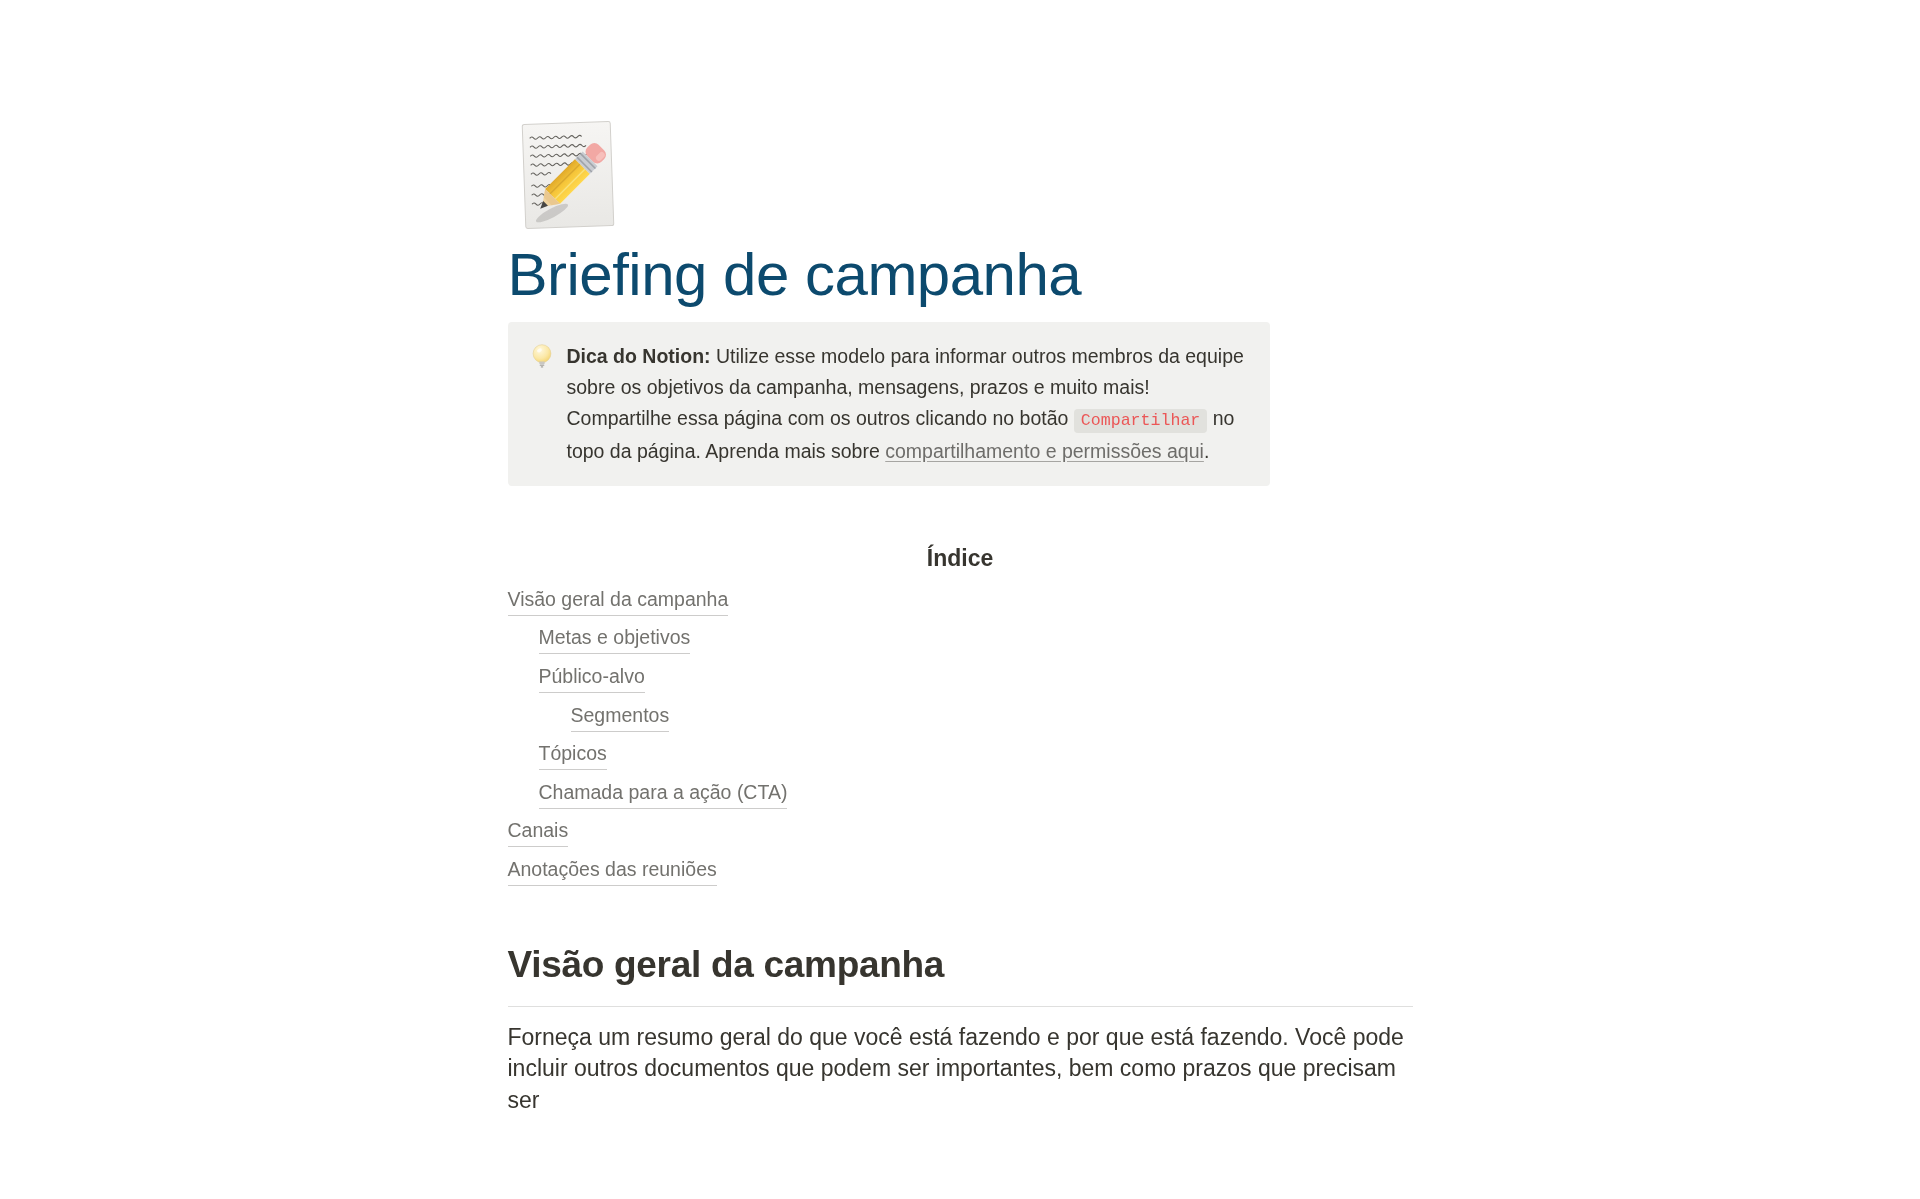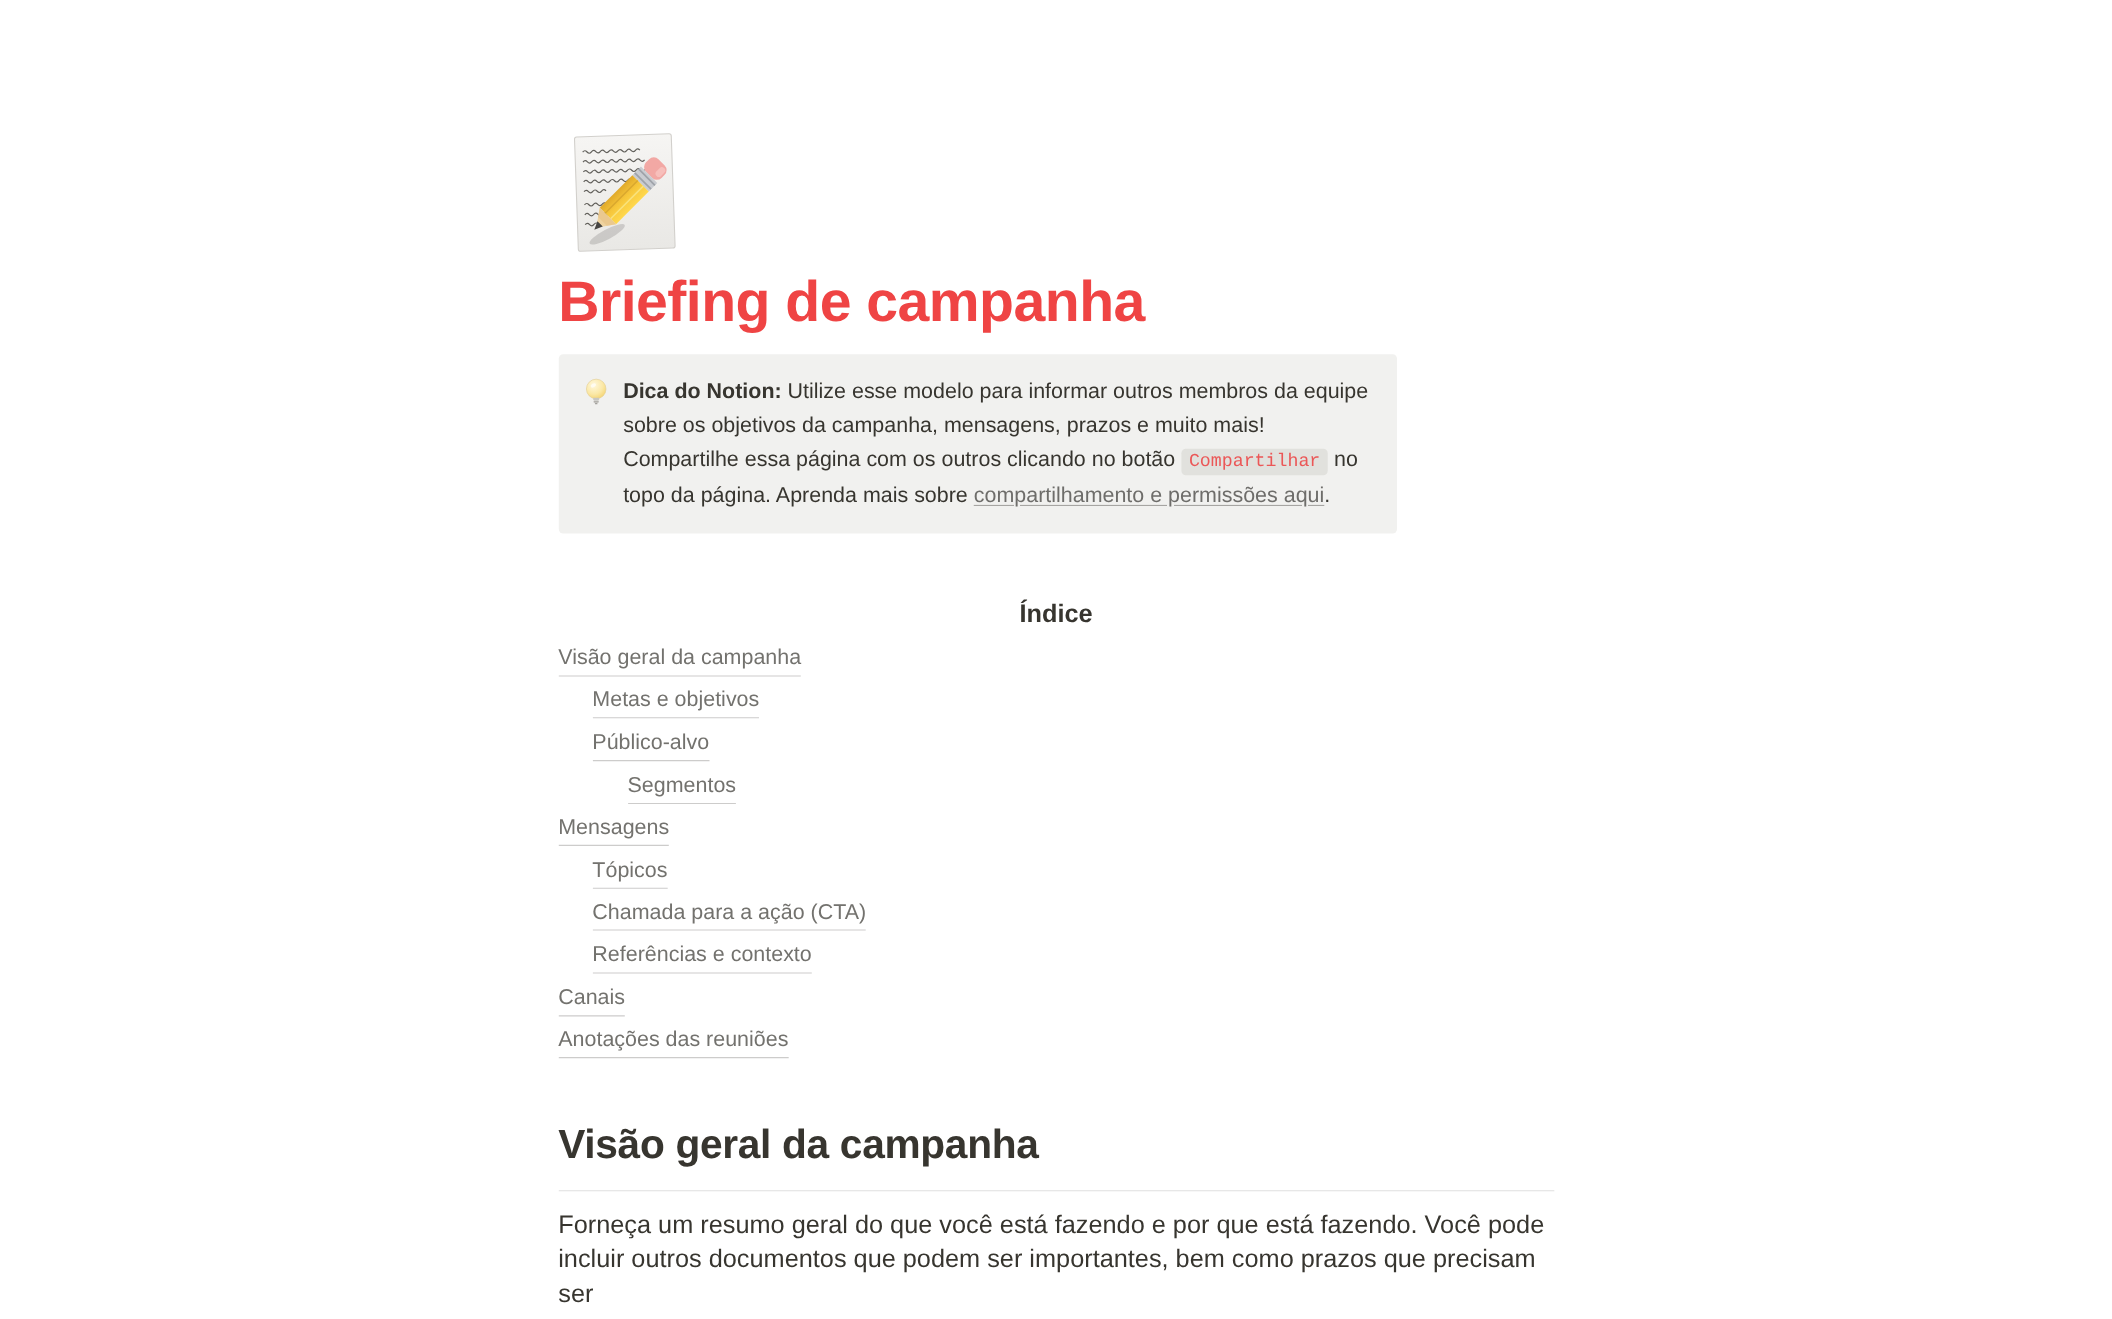--- a/index.html
+++ b/index.html
@@ -13,21 +13,21 @@
 
   
   .page-icon{
     margin:119px 0 0 10px;width:100px;height:112px;cursor:pointer;
   }
   .page-icon svg{display:block;}
 
   
   .page-title{
     margin:14px 0 0 0;
-    font-size:52px;line-height:60px;font-weight:700;color:#ef4444;
+    font-size:60px;line-height:60px;font-weight:400;color:#0c4a6e;
     letter-spacing:-0.5px;
   }
 
   
   .callout{
     margin-top:17px;
     background:#F1F1EF;border-radius:4px;
     padding:19px 19px 19px 19px;
     display:flex;align-items:flex-start;
     box-sizing:border-box;width:762px;
@@ -169,31 +169,25 @@
       </div>
       <div class="toc-item lvl1">
         <a class="toc-link">Metas e objetivos</a>
       </div>
       <div class="toc-item lvl1">
         <a class="toc-link">Público-alvo</a>
       </div>
       <div class="toc-item lvl2">
         <a class="toc-link">Segmentos</a>
       </div>
-      <div class="toc-item lvl0">
-        <a class="toc-link">Mensagens</a>
-      </div>
       <div class="toc-item lvl1">
         <a class="toc-link">Tópicos</a>
       </div>
       <div class="toc-item lvl1">
         <a class="toc-link">Chamada para a ação (CTA)</a>
-      </div>
-      <div class="toc-item lvl1">
-        <a class="toc-link">Referências e contexto</a>
       </div>
       <div class="toc-item lvl0">
         <a class="toc-link">Canais</a>
       </div>
       <div class="toc-item lvl0">
         <a class="toc-link">Anotações das reuniões</a>
       </div>
     </div>
 
   <h2 class="section-heading">Visão geral da campanha</h2>

